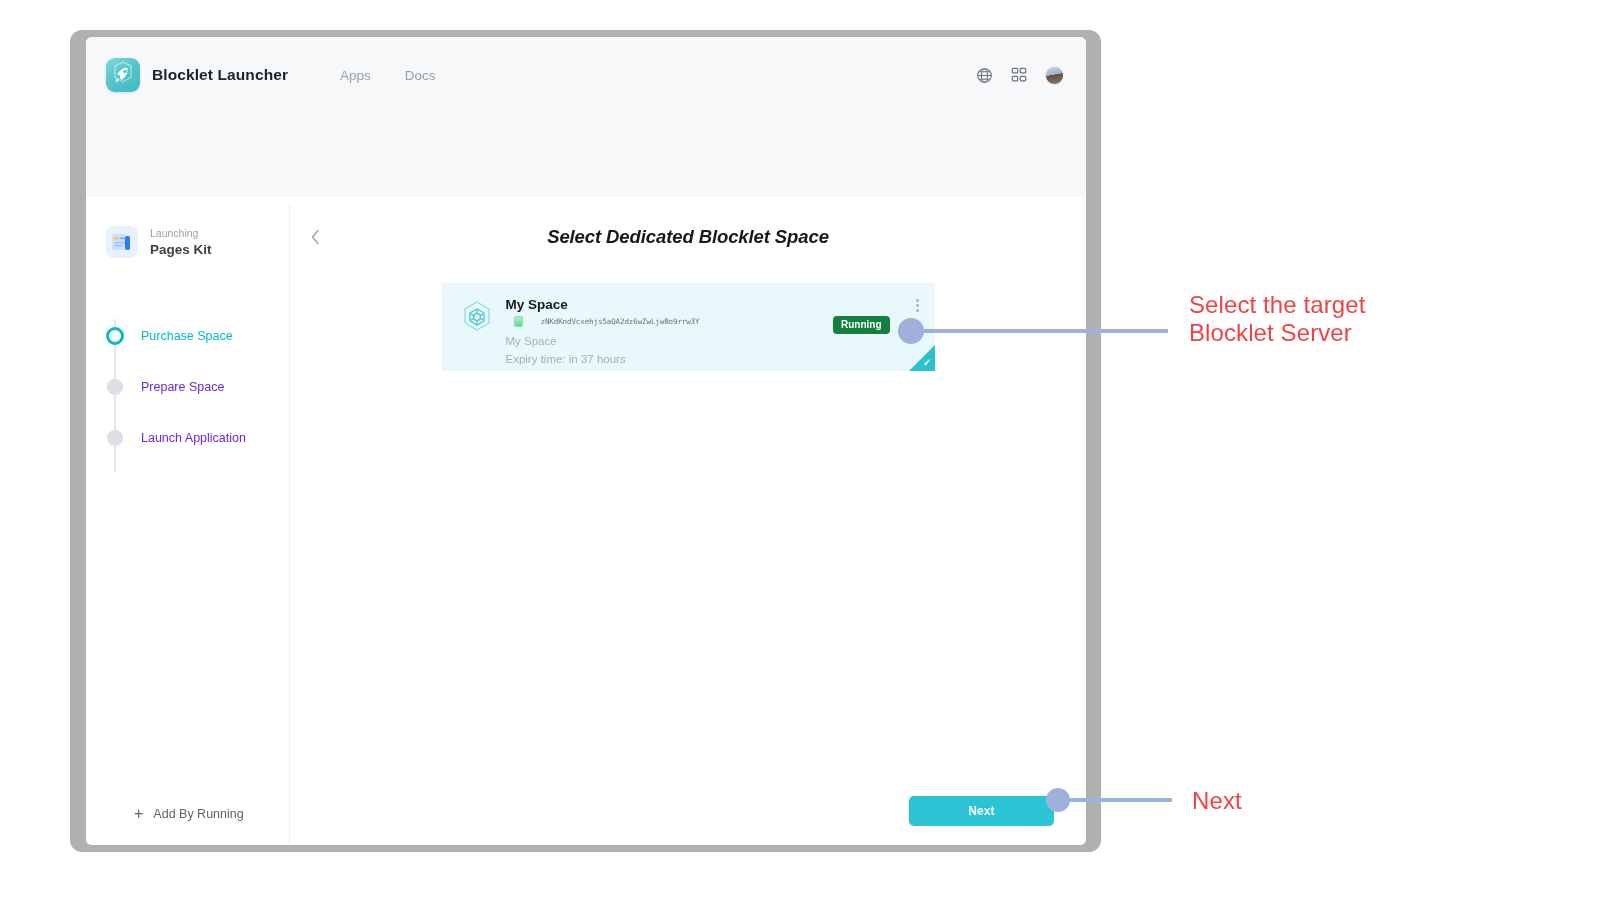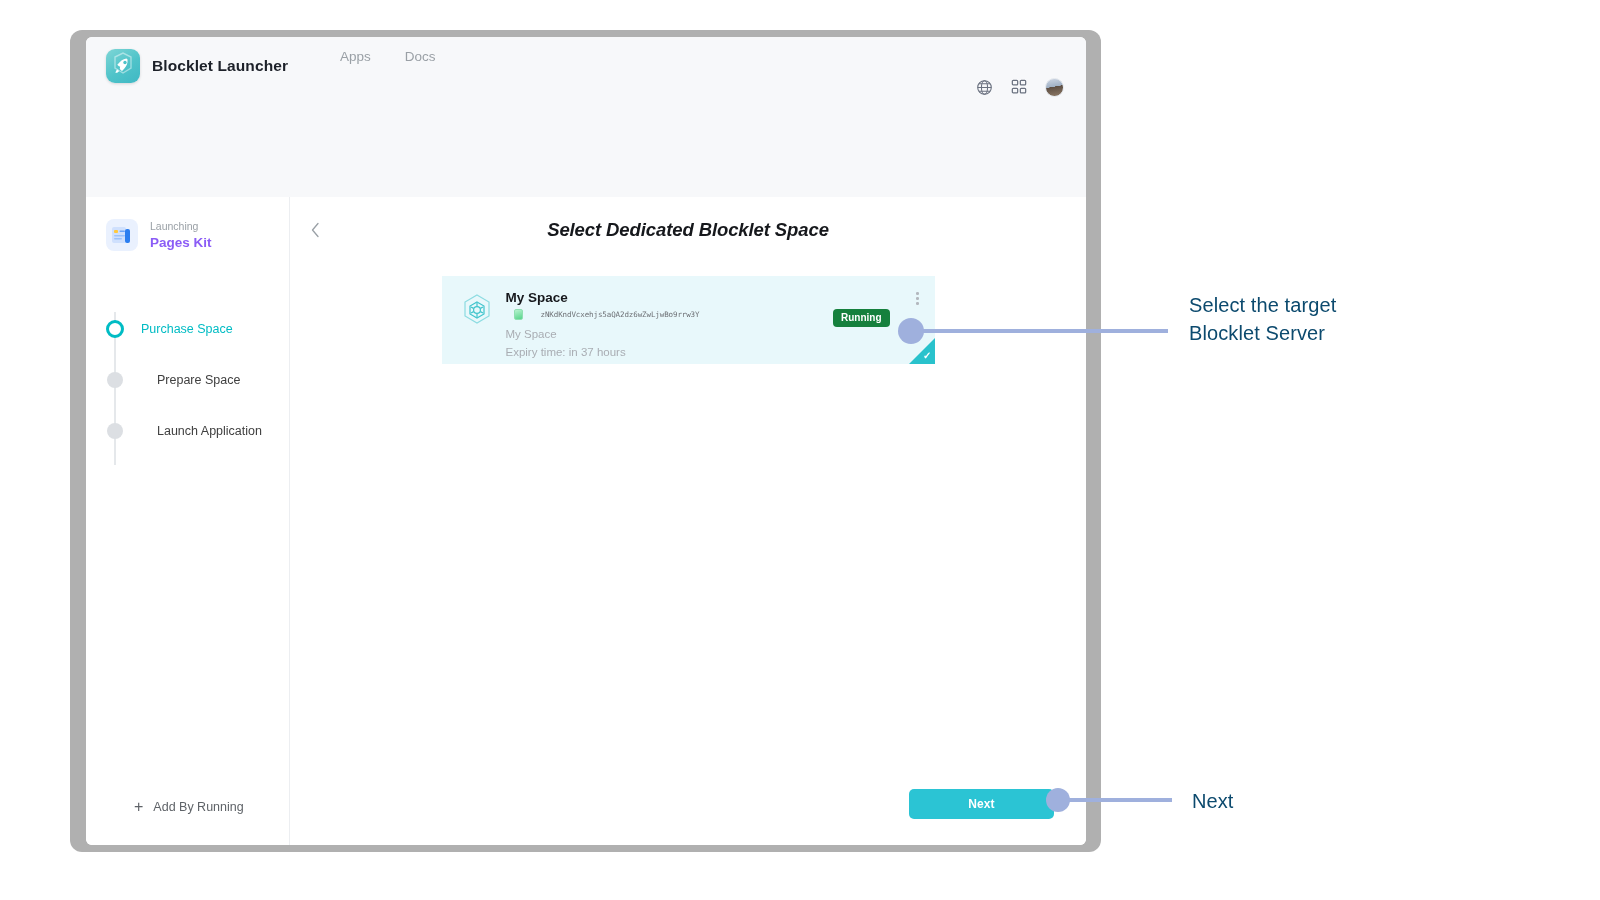--- a/index.html
+++ b/index.html
@@ -30,22 +30,22 @@
 
   
   .topbar {
     position: absolute;
     left: 0; top: 0;
     width: 1000px; height: 160px;
     background: #f7f8fa;
   }
   .topbar-row {
     position: absolute;
-    left: 0; top: 12px; right: 0; height: 76px;
-    display: flex; align-items: flex-start;
+    left: 0; top: 0; right: 0; height: 76px;
+    display: flex; align-items: center;
   }
   .brand {
     display: flex; align-items: center; gap: 12px;
     margin-left: 20px;
   }
   .brand-logo {
     width: 34px; height: 34px; border-radius: 9px;
     background: linear-gradient(145deg,#7fd6d6 0%, #4fc3c9 55%, #3fb8c4 100%);
     position: relative; flex: none;
     box-shadow: 0 1px 3px rgba(0,0,0,.14);
@@ -69,55 +69,55 @@
   }
   .ic { color: #6b7280; display:flex; align-items:center; cursor:pointer; }
   .avatar {
     width: 19px; height: 19px; border-radius: 50%;
     background: linear-gradient(170deg,#cdd6e4 0%, #9fb0c4 45%, #5d4e43 46%, #8e7a66 100%);
     border: 1px solid #e3e7ec; cursor: pointer; flex:none;
   }
 
   
   .body-wrap {
-    position: absolute; left: 0; top: 160px;
+    position: absolute; left: 0; top: 167px;
     width: 1000px; height: 648px; background: #ffffff;
     display: flex;
   }
   .sidebar {
     width: 204px; height: 648px;
     border-right: 1px solid #eceef1;
     padding: 22px 0 0 0;
     position: relative;
   }
   .launch-block {
     display: flex; align-items: center; gap: 12px;
     padding-left: 20px;
   }
   .launch-icon {
     width: 32px; height: 32px; border-radius: 8px;
     background: #eaf1fe; position: relative; flex: none;
   }
   .launch-icon svg { position:absolute; left:6px; top:7px; }
   .launch-label { font-size: 10.5px; color: #9aa0a6; line-height: 15px; }
-  .launch-title { font-size: 13.5px; font-weight: bold; color: #8b5cf6; line-height: 17px; }
+  .launch-title { font-size: 13.5px; font-weight: bold; color: #404040; line-height: 17px; }
 
   .steps { margin-top: 52px; position: relative; padding-left: 20px; }
   .step { display: flex; align-items: center; height: 51px; position: relative; }
   .step-dot {
     width: 16px; height: 16px; border-radius: 50%;
     background: #dcdfe3; flex: none; margin-left: 1px; z-index: 2;
   }
   .step.active .step-dot {
     background: #ffffff; border: 3px solid #00bcc4; width: 18px; height: 18px; margin-left: 0;
   }
   .step-line {
     position: absolute; left: 28px; width: 1.5px; background: #e5e8eb; z-index: 1;
   }
-  .step-label { font-size: 12.5px; color: #404040; margin-left: 34px; white-space: nowrap; }
+  .step-label { font-size: 12.5px; color: #6d28d9; margin-left: 18px; white-space: nowrap; }
   .step.active .step-label { color: #00bcc4; margin-left: 17px; }
 
   .add-passport {
     position: absolute; left: 48px; bottom: 30px;
     display: flex; align-items: center; gap: 10px; cursor: pointer;
   }
   .add-plus { font-size: 16px; color: #5f6368; line-height: 1; }
   .add-text { font-size: 12.5px; color: #5f6368; white-space: nowrap; }
 
   
@@ -201,21 +201,21 @@
   
   .anno-dot {
     position: absolute; border-radius: 50%;
     background: #9fb0dd; z-index: 30;
   }
   .anno-line {
     position: absolute; height: 3.5px; background: #9fb0dd; z-index: 29;
   }
   .anno-text {
     position: absolute; z-index: 31;
-    font-size: 20px; color: #0c4a6e; line-height: 28px;
+    font-size: 24px; color: #ef4444; line-height: 28px;
     white-space: pre-line; letter-spacing: .1px;
   }
 </style>
 </head>
 <body>
 
 <div class="frame">
   <div class="frame-inner">
 
     <div class="topbar">

